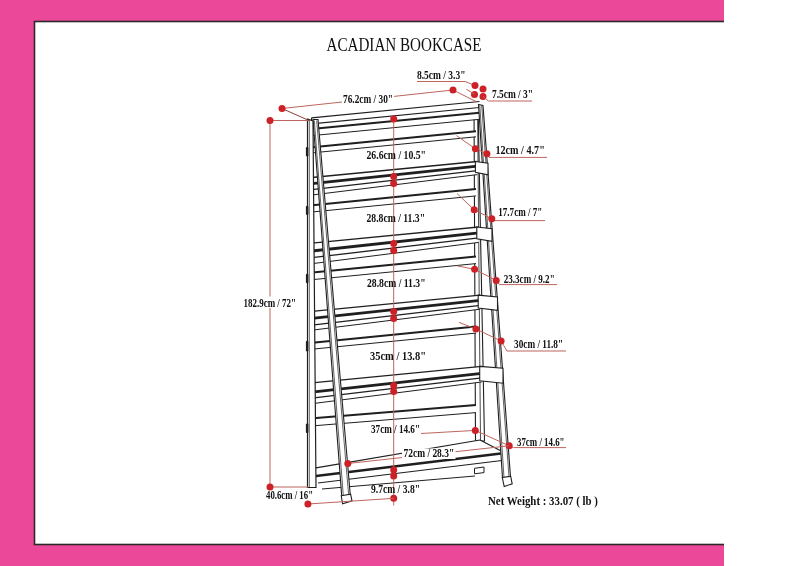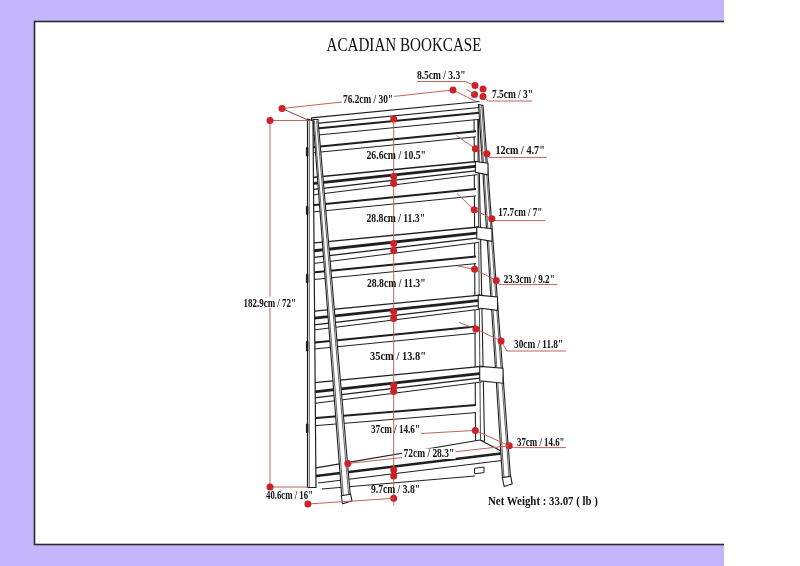--- a/index.html
+++ b/index.html
@@ -1,17 +1,17 @@
 <!DOCTYPE html>
 <html><head>
 <meta charset="utf-8">
 <title>Acadian Bookcase</title>
 <style>
 html,body{margin:0;padding:0;background:#ffffff;}
-#page{width:724px;height:566px;position:relative;background:#c4b5fd;overflow:hidden;}
+#page{width:724px;height:566px;position:relative;background:#ec4899;overflow:hidden;}
 </style>
 </head>
 <body>
 <div id="page">
 <svg width="800" height="566" viewBox="0 0 800 566">
 
 <rect x="34.5" y="21.5" width="730" height="523" fill="white" stroke="#2a2a2a" stroke-width="1.6"></rect>
 
 <text x="326.5" y="50.5" font-family="Liberation Serif, serif" font-size="18" font-weight="normal" textLength="155" lengthAdjust="spacingAndGlyphs" fill="#111">ACADIAN BOOKCASE</text>
 

